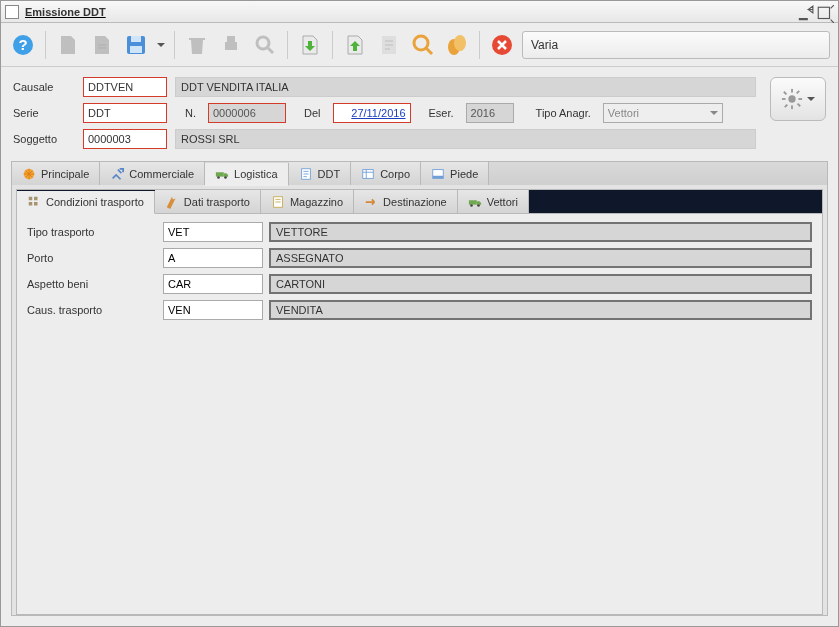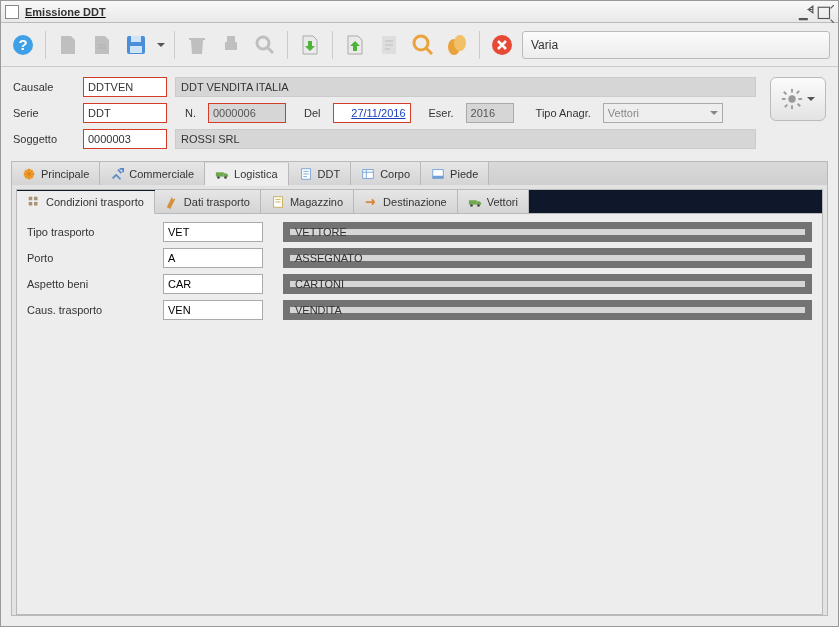--- a/index.html
+++ b/index.html
@@ -35,21 +35,21 @@
   .tabrow { display: flex; border-bottom: 1px solid #b0b0b0; background: linear-gradient(#d9d9d9,#cfcfcf); border: 1px solid #b9b9b9; border-bottom: none; }
   .tabrow.inner { background: #0f172a; }
   .tab { padding: 4px 10px; border-right: 1px solid #b9b9b9; display: flex; align-items: center; gap: 5px; cursor: pointer; font-size: 11px; color: #333; background: linear-gradient(#e6e6e6,#d4d4d4); }
   .tab.active { background: #ededed; border-bottom: 1px solid #ededed; position: relative; top: 1px; }
   .tab svg, .tab .ico { width: 14px; height: 14px; }
   .tab-content { flex: 1; border: 1px solid #b9b9b9; background: #ededed; padding: 8px 10px; display: flex; flex-direction: column; gap: 6px; }
 
   .field-row { display: flex; align-items: center; gap: 6px; }
   .field-row .flabel { width: 130px; font-size: 11px; color: #333; }
   .field-row .fval { height: 20px; width: 100px; border: 1px solid #aaa; background: #fff; padding: 0 4px; font-size: 11px; }
-  .field-row .fdisplay { flex: 1; height: 20px; background: #d6d6d6; padding: 0 5px; display: flex; align-items: center; border: 7px solid #737373; font-size: 11px; color: #333; margin-left: 14px; }
+  .field-row .fdisplay { flex: 1; height: 20px; background: #d6d6d6; padding: 0 5px; display: flex; align-items: center; border: 2px solid #737373; font-size: 11px; color: #333; }
   .combo { height: 20px; border: 1px solid #aaa; background: #eee; display: flex; align-items: center; padding: 0 4px; font-size: 11px; color: #888; }
   .combo .caret { margin-left: auto; }
 </style>
 </head>
 <body>
 
 <div class="window">
 
   <div class="titlebar">
     <div class="ticon"></div>

